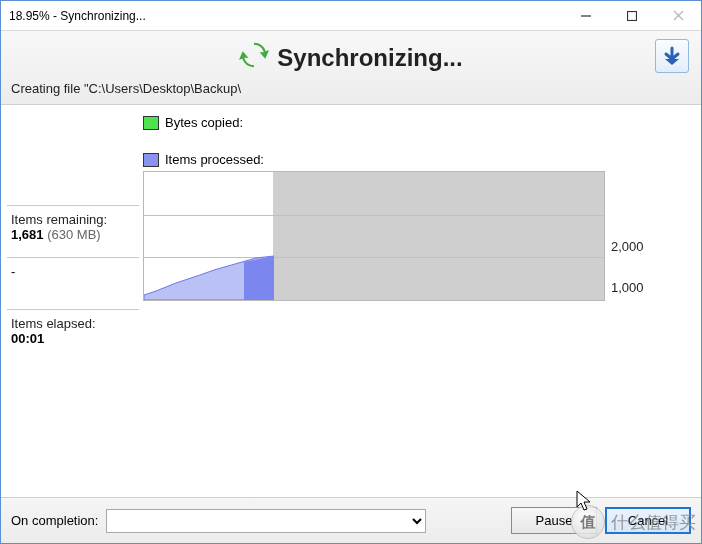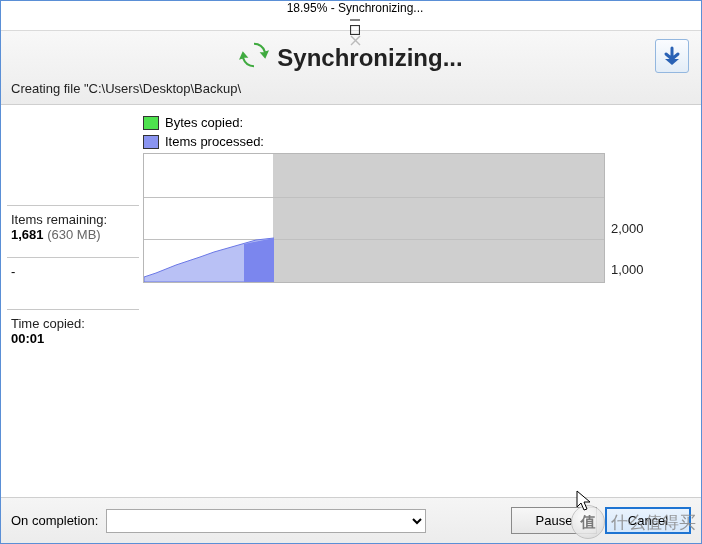--- a/index.html
+++ b/index.html
@@ -16,21 +16,20 @@
   
   .titlebar {
     height: 30px;
     background: #fff;
     display: flex;
     align-items: center;
     padding-left: 8px;
     color: #000;
     font-size: 12px;
     border-bottom: 1px solid #dadada;
-    flex-direction: column;
   }
   .titlebar .title-text { flex: 1; }
   .winbtn {
     width: 46px; height: 29px;
     display: flex; align-items: center; justify-content: center;
     color: #333;
   }
   .winbtn.disabled { color: #bbb; }
   .winbtn svg { display:block; }
 
@@ -92,21 +91,21 @@
   .info-label { font-size: 13px; color:#222; }
   .info-value { font-size: 13px; }
   .info-value .primary { font-weight: bold; }
   .info-value .secondary { color: #666; }
 
   .chartscol {
     flex: 1;
     display: flex;
     flex-direction: column;
   }
-  .chart-block { }
+  .chart-block { margin-bottom: 18px; }
   .chart-legend {
     display: flex; align-items: center; gap: 6px;
     font-size: 13px;
     margin-bottom: 4px;
   }
   .legend-swatch {
     width: 16px; height: 14px;
     border: 1px solid #333;
   }
   .swatch-green { background:#4ee24e; }
@@ -249,21 +248,21 @@
       <div class="info-label">Items remaining:</div>
       <div class="info-value">
         <span class="primary">1,681</span>
         <span class="secondary">(630 MB)</span>
       </div>
     </div>
     <div class="info-block">
       <div class="info-value">-</div>
     </div>
     <div class="info-block">
-      <div class="info-label">Time copied:</div>
+      <div class="info-label">Items elapsed:</div>
       <div class="info-value"><span class="primary">00:01</span></div>
     </div>
   </div>
 
   <div class="chartscol">
 
     <div class="chart-block">
       <div class="chart-legend">
         <span class="legend-swatch swatch-green"></span>
         <span>Bytes copied:</span>

